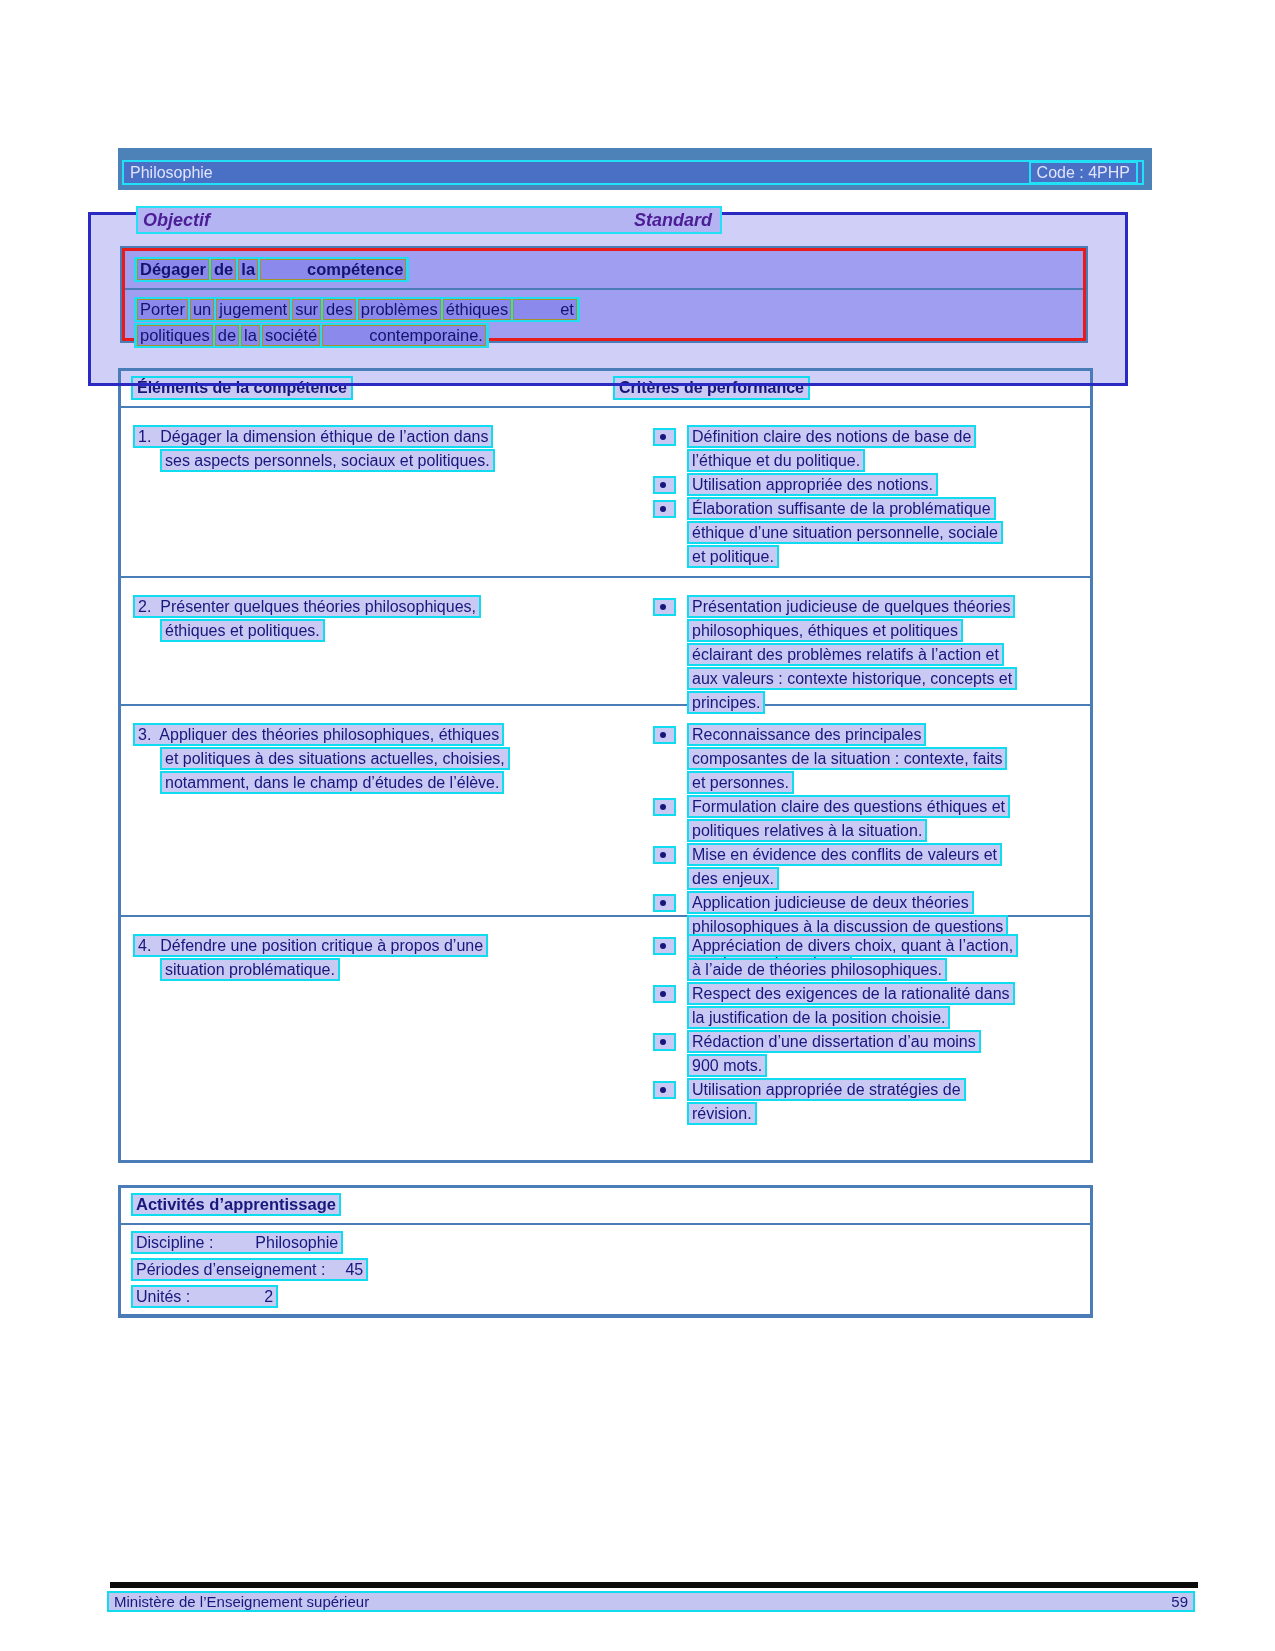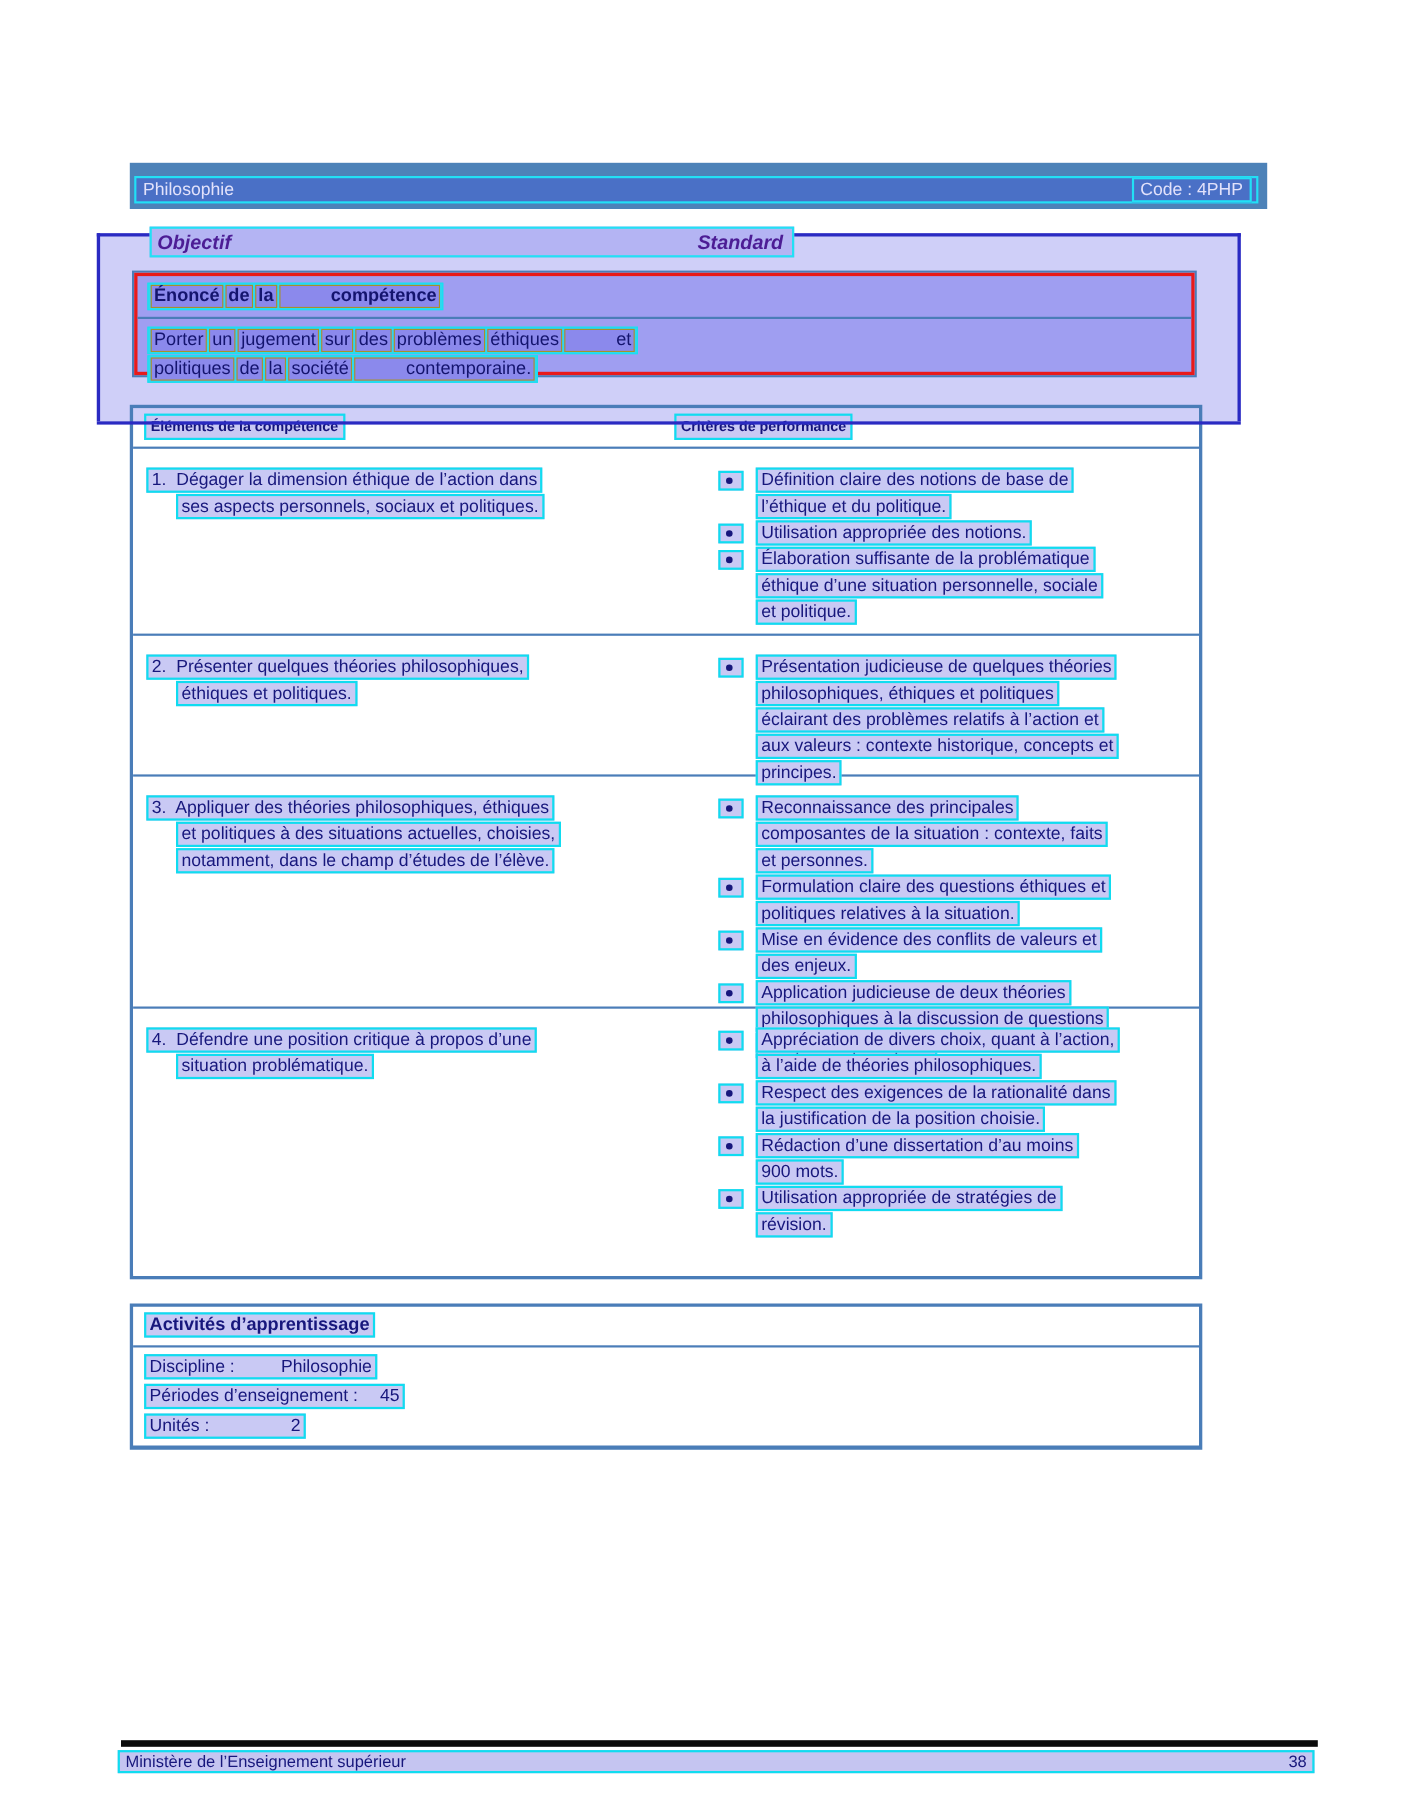--- a/index.html
+++ b/index.html
@@ -30,21 +30,21 @@
   .word-line .word { display:inline-block; background:#8b89ec; border:1px solid #a6902c; padding:0 2px;
                      margin-right:2px; line-height:19px; white-space:pre; }
   .word-line .word:last-child { margin-right:0;padding-left:46px; }
   .enonce-title .word { font-weight:bold; }
 
   
   .dtable { position:absolute; left:118px; top:368px; width:975px; height:795px;
             border:3px solid #4a7db8; background:transparent; z-index:4; }
   .dtable-header { position:relative; height:37px; border-bottom:2px solid #4a7db8; }
   .hdr-box { position:absolute; top:5px; background:#c9c9f4; border:2px solid #10dcf0; font-weight:bold;
-             font-size:13px; color:#15157a; line-height:20px; padding:0 4px; white-space:pre; }
+             font-size:16px; color:#15157a; line-height:20px; padding:0 4px; white-space:pre; }
   .hdr-left { left:10px; }
   .hdr-right { left:492px; }
   .dtable-body { background:#ffffff; height:750px; }
   .trow { display:flex; border-bottom:2px solid #4a7db8; padding:17px 0 0 12px; }
   .trow.r0 { height:170px; } .trow.r1 { height:128px; } .trow.r2 { height:211px; }
   .trow.r3 { height:199px; border-bottom:none; }
   .tleft { width:520px; }
   .tright { flex:1; }
   .tline { height:24px; white-space:nowrap; }
   .tleft .tline.cont { padding-left:27px; }
@@ -86,21 +86,21 @@
 
   <div class="objectif-region"></div>
   <div class="objectif-header">
     <span>Objectif</span>
     <span>Standard</span>
   </div>
 
   <div class="enonce">
     <div class="enonce-inner">
       <div class="enonce-title">
-        <span class="word-line"><span class="word">Énoncé</span><span class="word">de</span><span class="word">la</span><span class="word">compétence</span></span>
+        <span class="word-line"><span class="word">Dégager</span><span class="word">de</span><span class="word">la</span><span class="word">compétence</span></span>
       </div>
       <div class="enonce-divider"></div>
       <div>
         <span class="word-line"><span class="word">Porter</span><span class="word">un</span><span class="word">jugement</span><span class="word">sur</span><span class="word">des</span><span class="word">problèmes</span><span class="word">éthiques</span><span class="word">et</span></span>
       </div>
       <div>
         <span class="word-line"><span class="word">politiques</span><span class="word">de</span><span class="word">la</span><span class="word">société</span><span class="word">contemporaine.</span></span>
       </div>
     </div>
   </div>
@@ -220,16 +220,16 @@
     <div class="act-body">
         <div class="tline f0"><span class="hl"><span class="lab">Discipline :</span><span class="gap"></span><span class="val">Philosophie</span></span></div>
         <div class="tline f1"><span class="hl"><span class="lab">Périodes d’enseignement :</span><span class="gap"></span><span class="val">45</span></span></div>
         <div class="tline f2"><span class="hl"><span class="lab">Unités :</span><span class="gap"></span><span class="val">2</span></span></div>
       </div>
   </div>
 
   <div class="footer-rule"></div>
   <div class="footer-band">
     <span>Ministère de l’Enseignement supérieur</span>
-    <span>38</span>
+    <span>59</span>
   </div>
 
 </div>
 
 </body></html>

